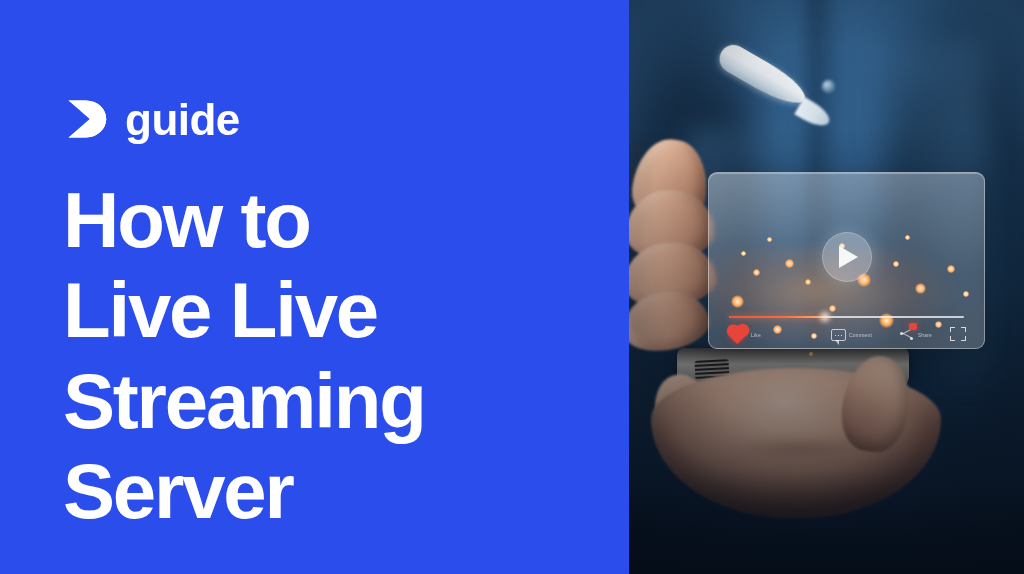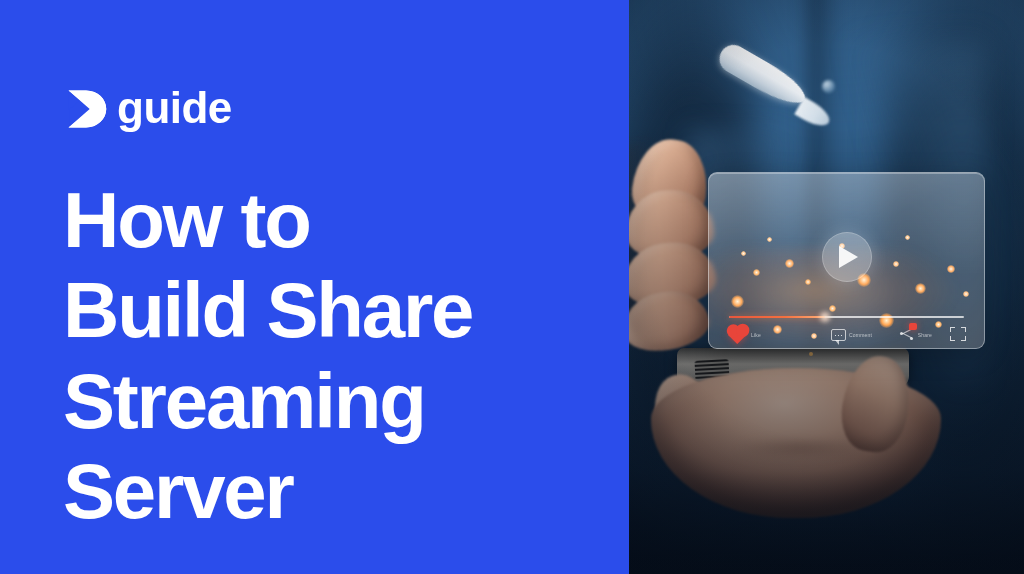--- a/index.html
+++ b/index.html
@@ -28,22 +28,22 @@
     background: #2B4DEB;
     flex: 0 0 629px;
     overflow: hidden;
   }
 
   .brand {
     position: absolute;
     left: 63px;
     top: 86px;
     display: flex;
-    align-items: flex-start;
-    gap: 8px;
+    align-items: flex-end;
+    gap: 16px;
     height: 56px;
   }
 
   .brand-mark {
     width: 46px;
     height: 46px;
     flex: 0 0 46px;
     display: block;
   }
 
@@ -407,21 +407,21 @@
         <path d="M12 10 H50 C76 10 94 29 94 50 C94 71 76 90 50 90 H12 L12 10 Z
                  M12 10 L62 50 L12 90 Z" fill="#ffffff" fill-rule="evenodd"></path>
         <path d="M14 12 L60 50 L14 88 Z" fill="#2B4DEB"></path>
         <path d="M12 10 H50 C76 10 94 29 94 50 C94 71 76 90 50 90 L12 90 L58 50 Z" fill="#ffffff"></path>
         <path d="M12 12 L12 52 L36 32 Z" fill="#2B4DEB"></path>
       </svg>
       <div class="brand-name">guide</div>
     </div>
 
     <div class="headline">How to
-Build Share
+Live Live
 Streaming
 Server</div>
   </div>
 
   <div class="right-panel">
 
     <div class="photo">
       <div class="photo-bg"></div>
       <div class="torso-left"></div>
       <div class="torso-right"></div>

